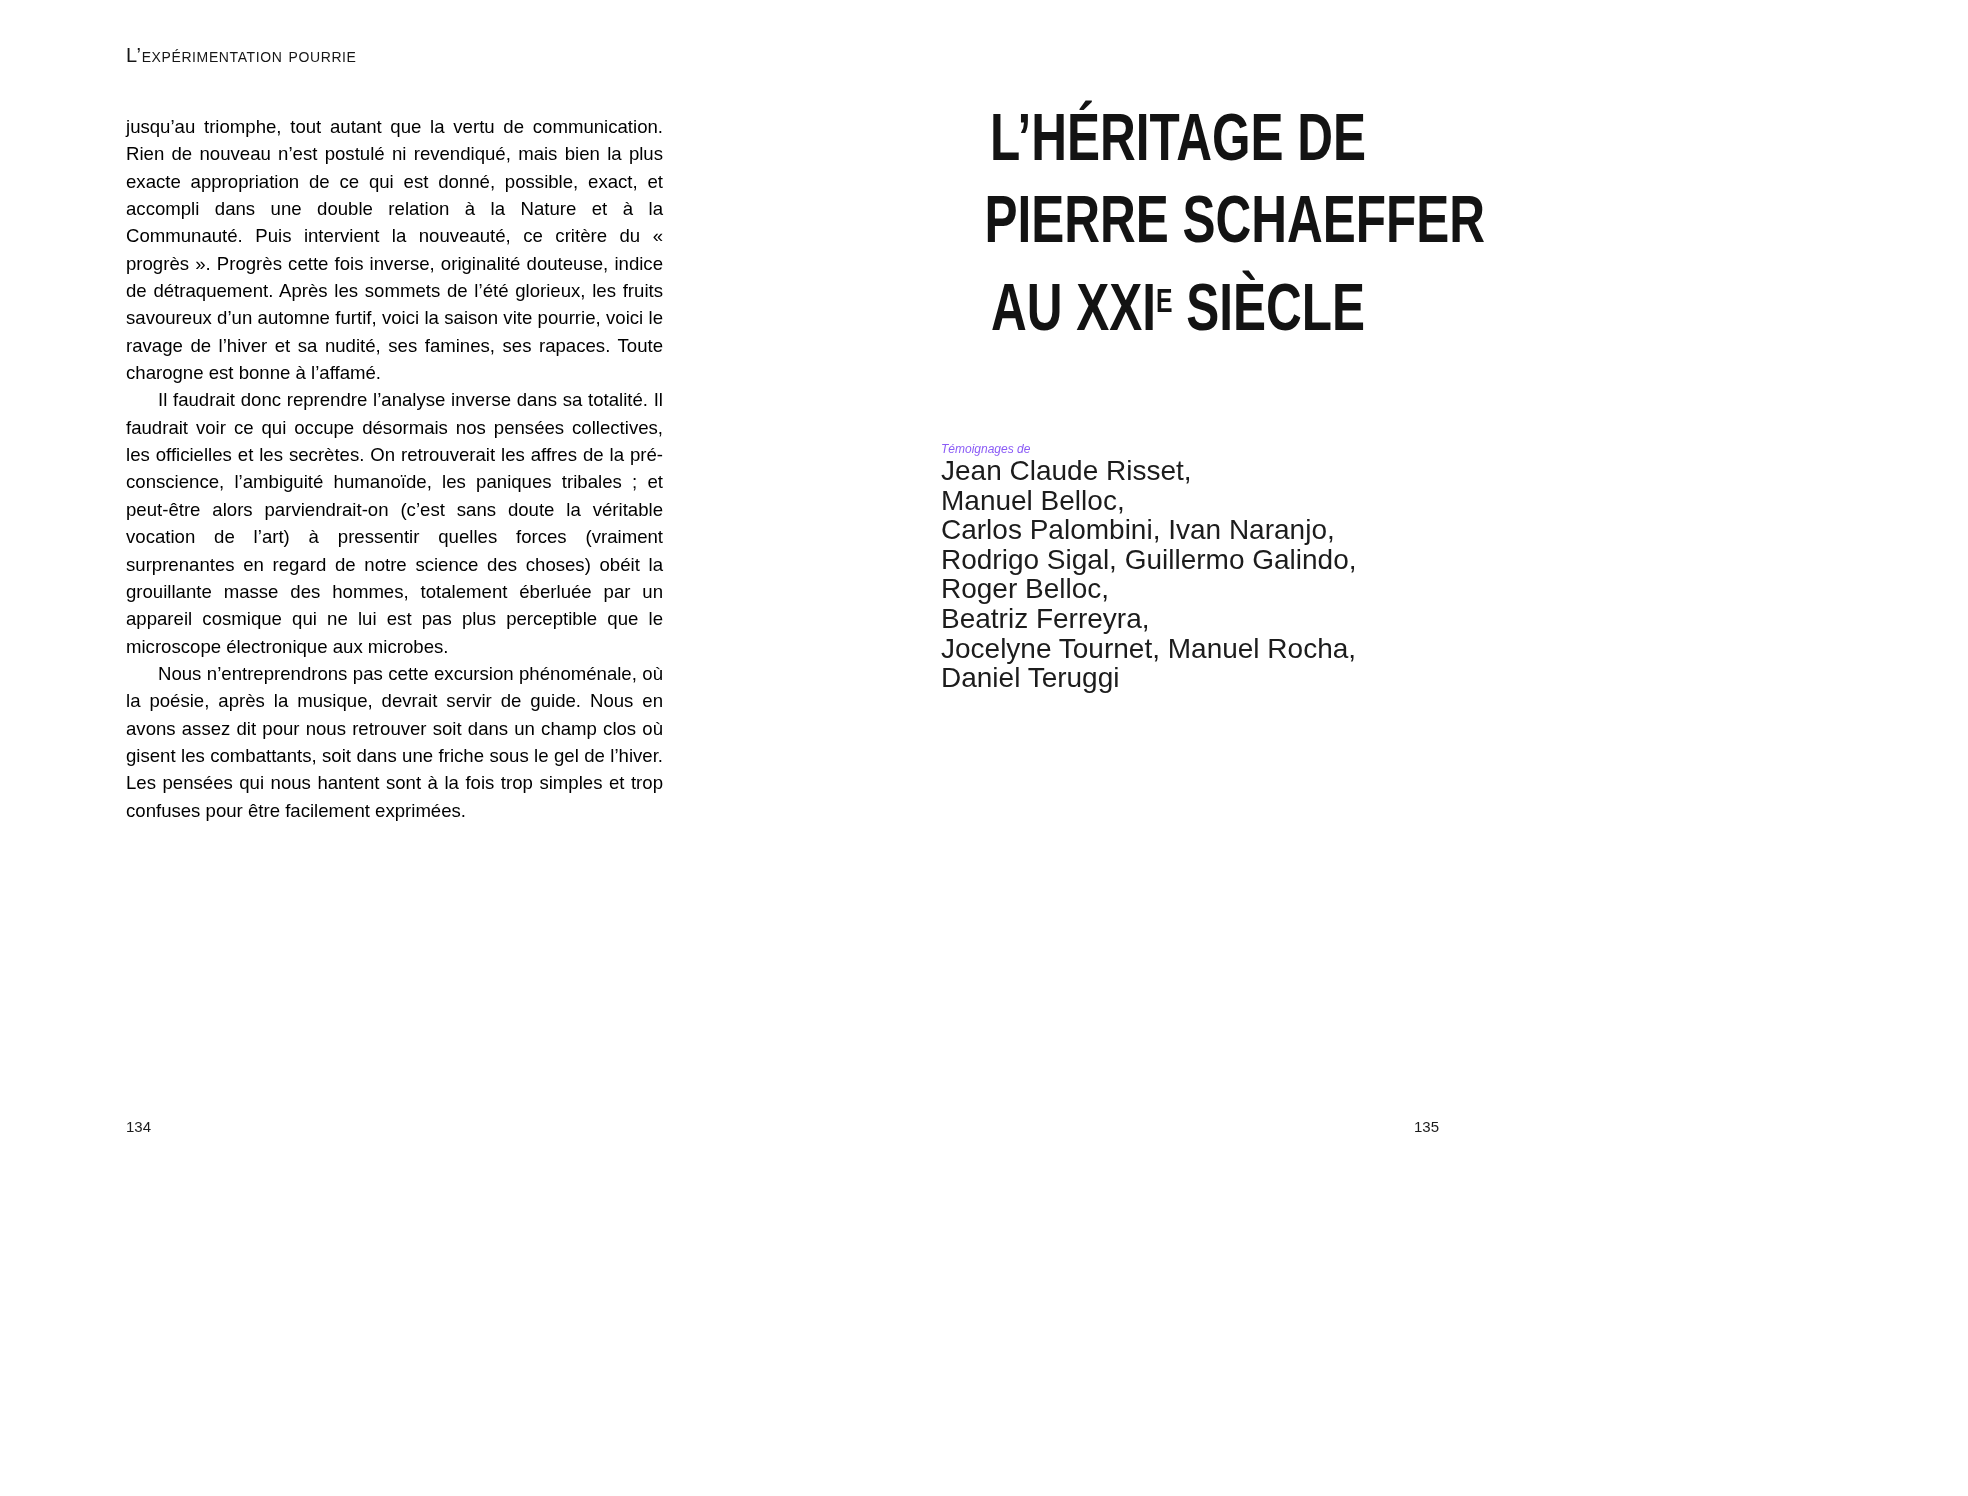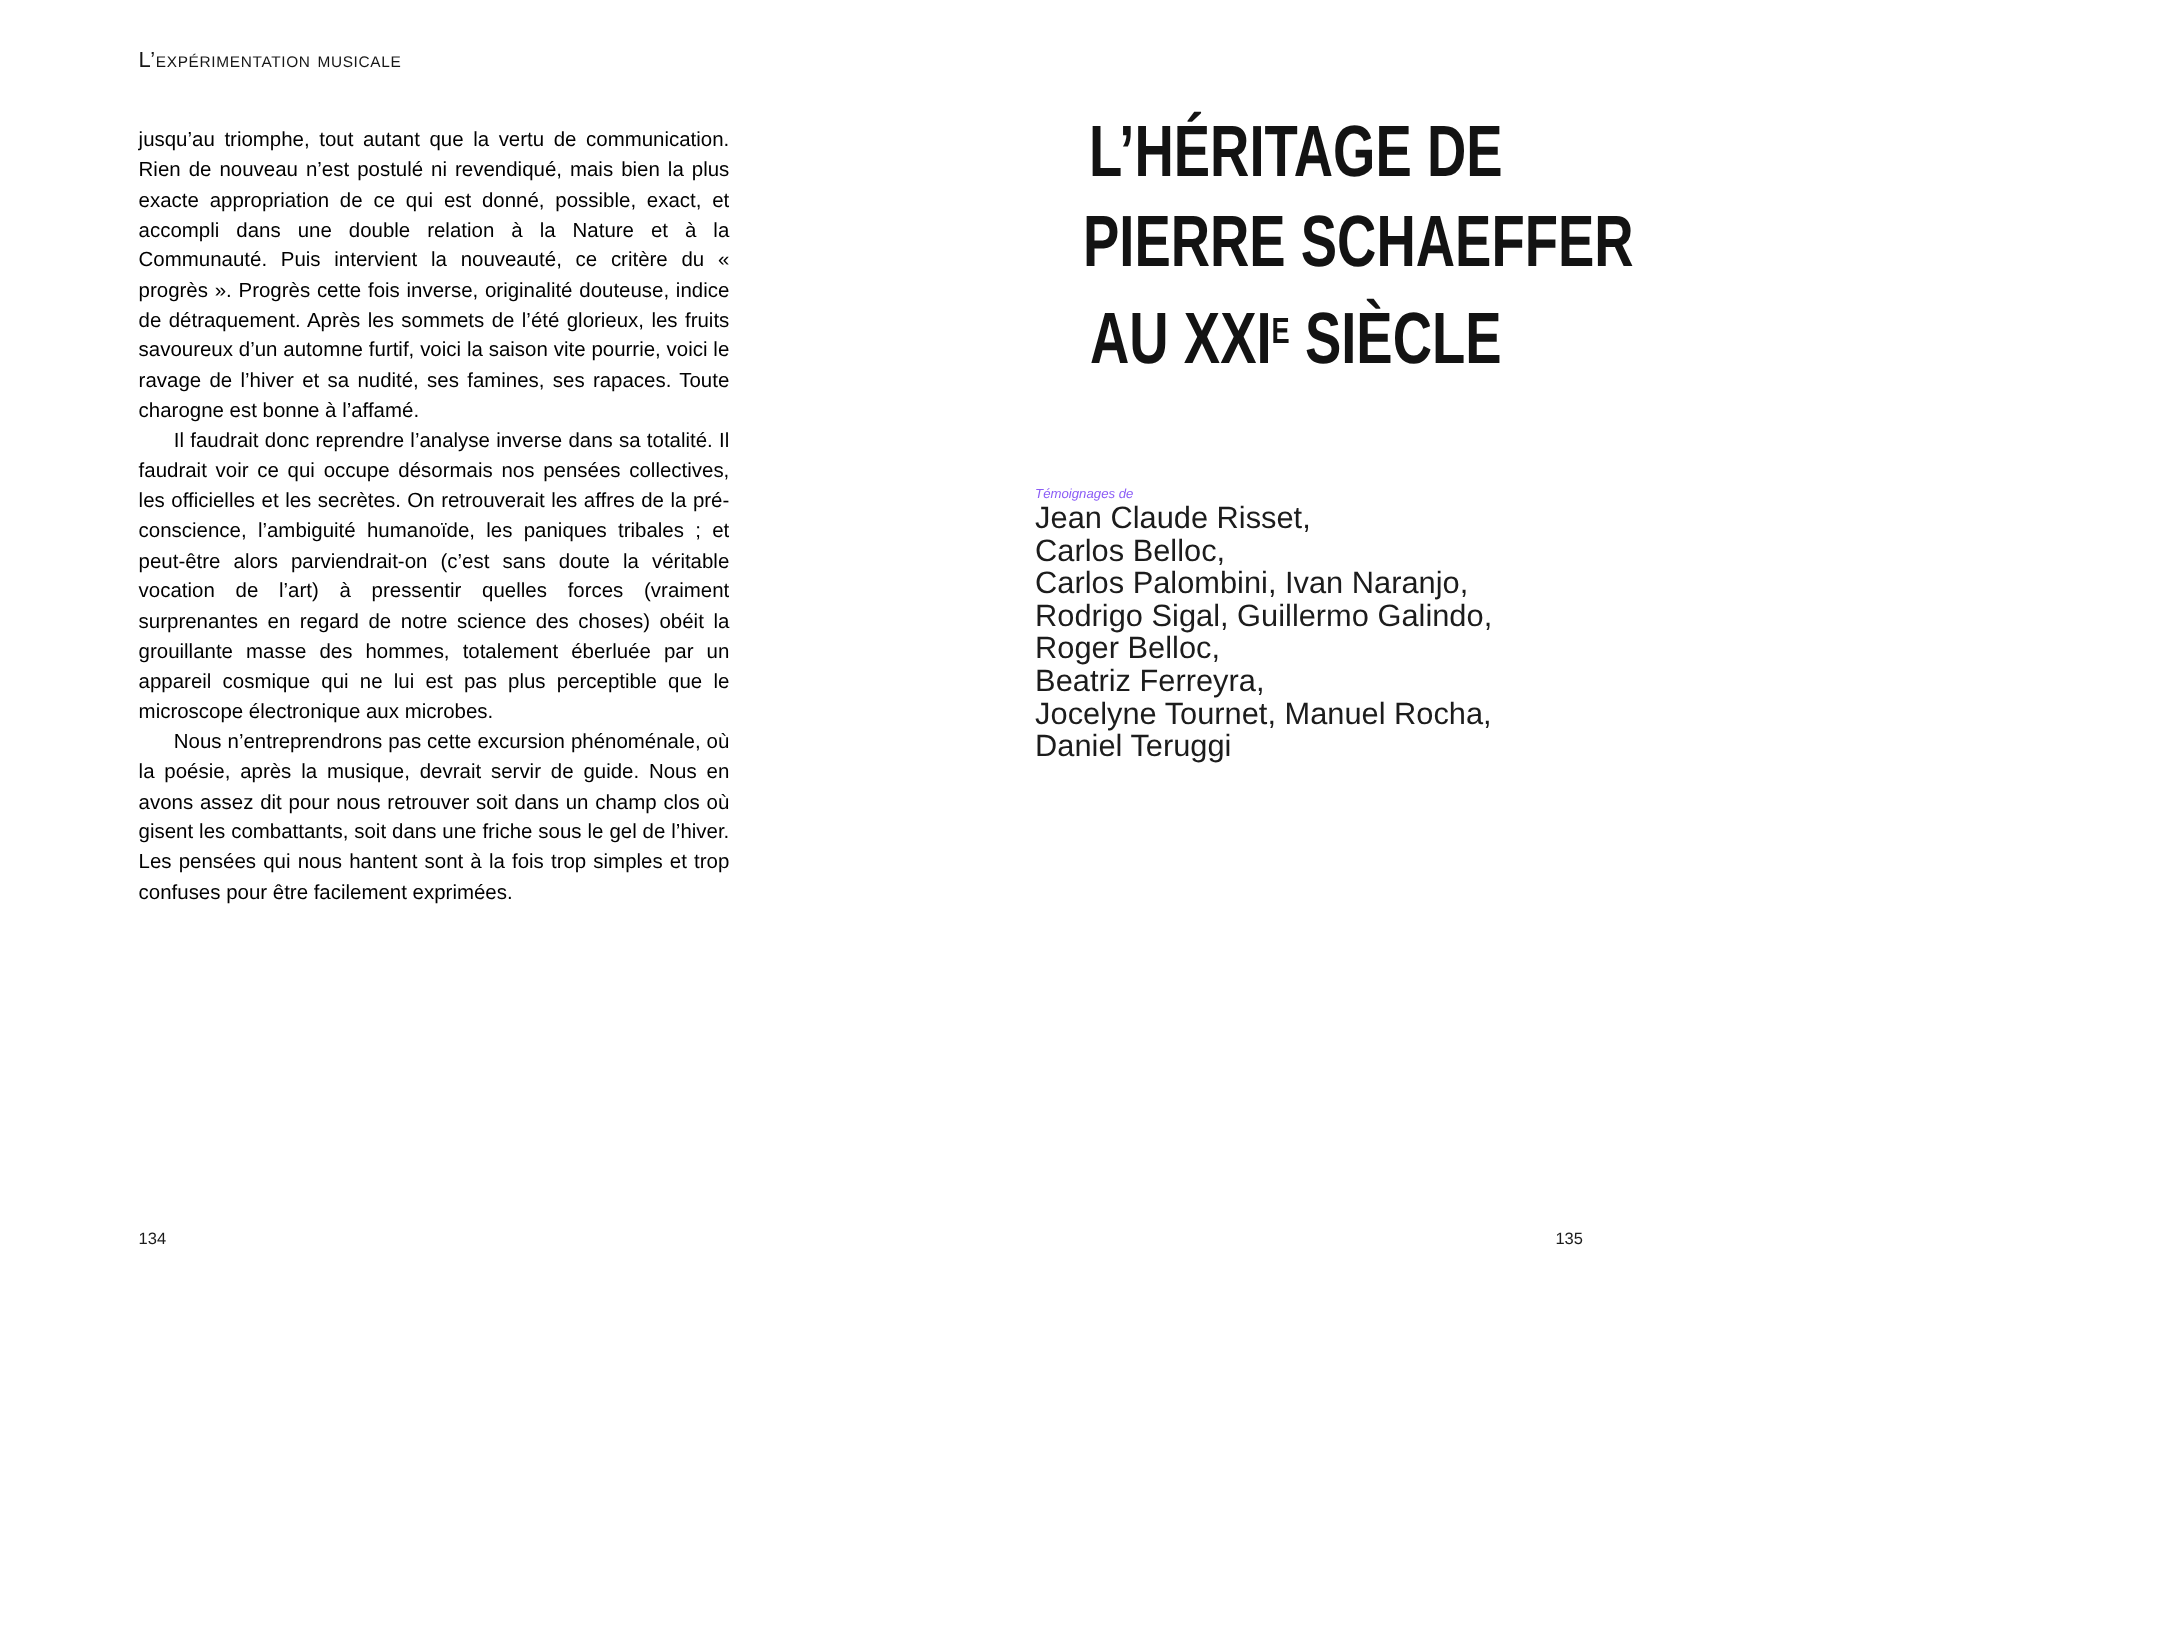--- a/index.html
+++ b/index.html
@@ -76,21 +76,21 @@
   }
   .folio-left { left: 126px; top: 1118px; }
   .folio-right { left: 1414px; top: 1118px; text-align: right; }
 </style>
 </head>
 <body>
 
 <div class="spread">
 
   <div>
-    <div class="running-head">L’expérimentation musicale</div>
+    <div class="running-head">L’expérimentation pourrie</div>
 
     <div class="body-text">
       <p>jusqu’au triomphe, tout autant que la vertu de communication. Rien de nouveau n’est postulé ni revendiqué, mais bien la plus exacte appropriation de ce qui est donné, possible, exact, et accompli dans une double relation à la Nature et à la Communauté. Puis intervient la nouveauté, ce critère du « progrès ». Progrès cette fois inverse, originalité douteuse, indice de détraquement. Après les sommets de l’été glorieux, les fruits savoureux d’un automne furtif, voici la saison vite pourrie, voici le ravage de l’hiver et sa nudité, ses famines, ses rapaces. Toute charogne est bonne à l’affamé.</p>
       <p>Il faudrait donc reprendre l’analyse inverse dans sa totalité. Il faudrait voir ce qui occupe désormais nos pensées collectives, les officielles et les secrètes. On retrouverait les affres de la pré-conscience, l’ambiguité humanoïde, les paniques tribales ; et peut-être alors parviendrait-on (c’est sans doute la véritable vocation de l’art) à pressentir quelles forces (vraiment surprenantes en regard de notre science des choses) obéit la grouillante masse des hommes, totalement éberluée par un appareil cosmique qui ne lui est pas plus perceptible que le microscope électronique aux microbes.</p>
       <p>Nous n’entreprendrons pas cette excursion phénoménale, où la poésie, après la musique, devrait servir de guide. Nous en avons assez dit pour nous retrouver soit dans un champ clos où gisent les combattants, soit dans une friche sous le gel de l’hiver. Les pensées qui nous hantent sont à la fois trop simples et trop confuses pour être facilement exprimées.</p>
     </div>
 
     <div class="folio folio-left">134</div>
   </div>
 
@@ -100,21 +100,21 @@
       <span class="title-line">PIERRE SCHAEFFER</span>
       <span class="title-line">
         <span>AU XXI</span><span class="sup">E</span><span> SIÈCLE</span>
       </span>
     </div>
 
     <div class="subtitle">Témoignages de</div>
 
     <div class="names">
       <div>Jean Claude Risset,</div>
-      <div>Carlos Belloc,</div>
+      <div>Manuel Belloc,</div>
       <div>Carlos Palombini, Ivan Naranjo,</div>
       <div>Rodrigo Sigal, Guillermo Galindo,</div>
       <div>Roger Belloc,</div>
       <div>Beatriz Ferreyra,</div>
       <div>Jocelyne Tournet, Manuel Rocha,</div>
       <div>Daniel Teruggi</div>
     </div>
 
     <div class="folio folio-right">135</div>
   </div>

